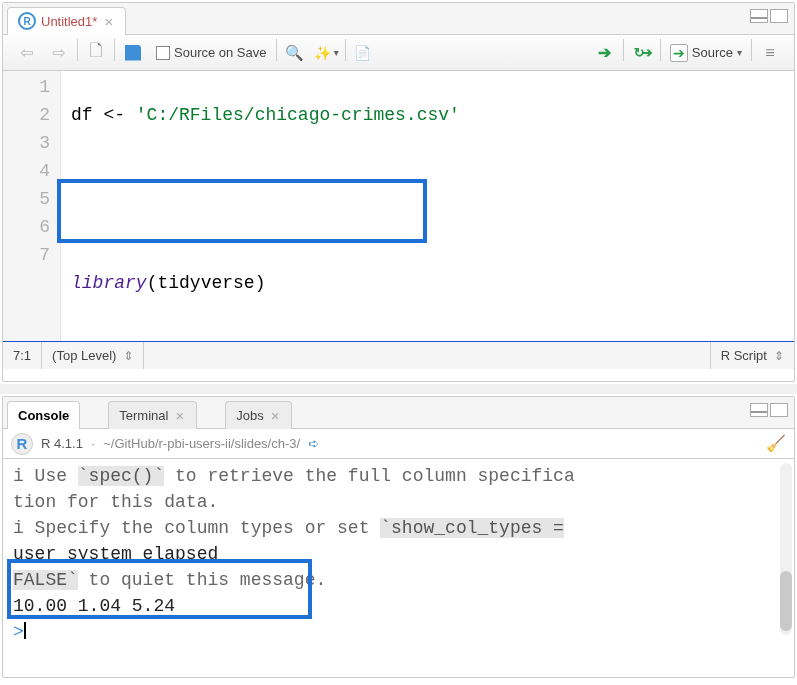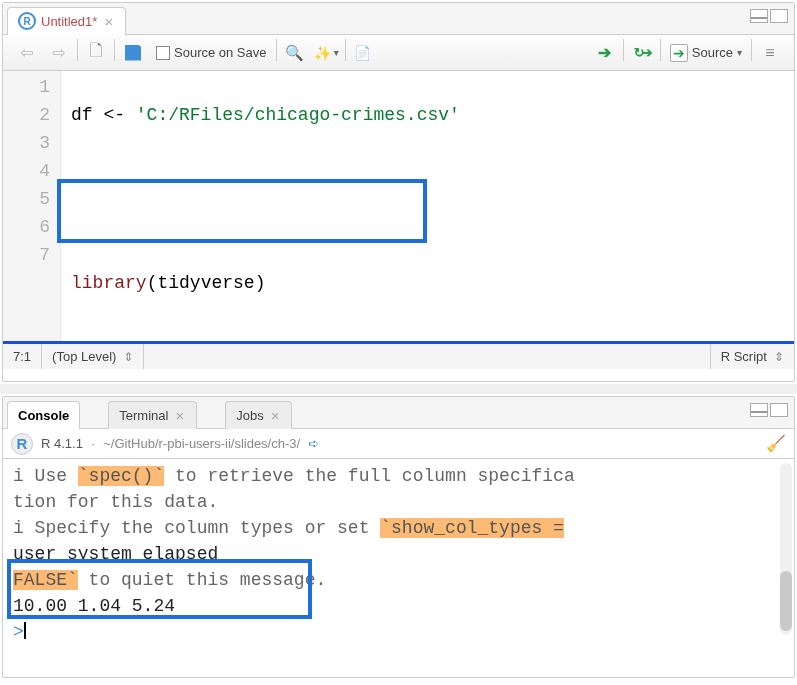--- a/index.html
+++ b/index.html
@@ -30,33 +30,33 @@
 .run-r::before { content: "➔"; color: #2a9d4a; font-size: 16px; font-weight: bold; }
 .run-loop::before { content: "↻➔"; color: #2a9d4a; font-size: 13px; font-weight: bold; letter-spacing: -3px; }
 .source-icon::before { content: "➔"; color: #2a9d4a; font-size: 14px; }
 .source-icon { border: 1px solid #aaa; padding: 0 3px; border-radius: 2px; background: #fff; }
 .outline::before { content: "≡"; color: #888; font-size: 16px; }
 .editor { display: flex; font-family: "Menlo","Consolas","Courier New",monospace; font-size: 18px; line-height: 28px; height: 270px; background: #fff; overflow: hidden; position: relative; }
 .gutter { width: 58px; background: #f5f5f5; border-right: 1px solid #e5e5e5; color: #b0b0b0; text-align: right; padding: 2px 10px 2px 0; user-select: none; }
 .code { padding: 2px 10px; white-space: pre; position: relative; flex: 1; }
 .str { color: #0a7a2f; }
 .fn-call { color: #333; }
-.kw { color: #7f1d1d; }
+.kw { color: #4c1d95; font-style: italic; }
 .hl-box { position: absolute; border: 4px solid #1e6fd6; pointer-events: none; }
-.statusbar { display: flex; align-items: center; border-top: 3px solid #1d4ed8; background: #f5f5f5; height: 28px; font-size: 13px; color: #444; }
+.statusbar { display: flex; align-items: center; border-top: 1px solid #1d4ed8; background: #f5f5f5; height: 28px; font-size: 13px; color: #444; }
 .sb-cell { padding: 0 10px; border-right: 1px solid #ccc; height: 100%; display: flex; align-items: center; gap: 4px; }
 .sb-right { margin-left: auto; border-left: 1px solid #ccc; border-right: none; }
 .updn::after { content: "⇕"; color: #888; font-size: 12px; margin-left: 3px; }
 .midgap { height: 10px; background: #f0f0f0; }
 .console-head { display: flex; align-items: center; gap: 8px; padding: 3px 8px; border-bottom: 1px solid #ccc; color: #555; height: 30px; }
 .console-path { color: #888; }
 .console-path-arrow { color: #3e8fd8; }
 .broom { margin-left: auto; color: #c9a063; font-size: 16px; }
 .console-body { font-family: "Menlo","Consolas","Courier New",monospace; font-size: 18px; line-height: 26px; padding: 4px 10px 4px 10px; color: #666; position: relative; height: 180px; overflow: hidden; }
-.console-body .codebg { background: #fdba74; color: #555; text-align: right; }
+.console-body .codebg { background: #e5e5e5; color: #555; text-align: right; }
 .prompt { color: #3e8fd8; }
 .cursor { display: inline-block; width: 2px; height: 20px; background: #000; vertical-align: middle; }
 .scroll-y { position: absolute; right: 2px; top: 4px; bottom: 4px; width: 12px; background: #f0f0f0; border-radius: 6px; }
 .scroll-thumb { position: absolute; right: 0; width: 12px; height: 60px; bottom: 4px; background: #c9c9c9; border-radius: 6px; }
 .tb-text { color: #444; }
 </style>
 </head>
 <body>
 
 <div class="panel" style="height:380px;">

